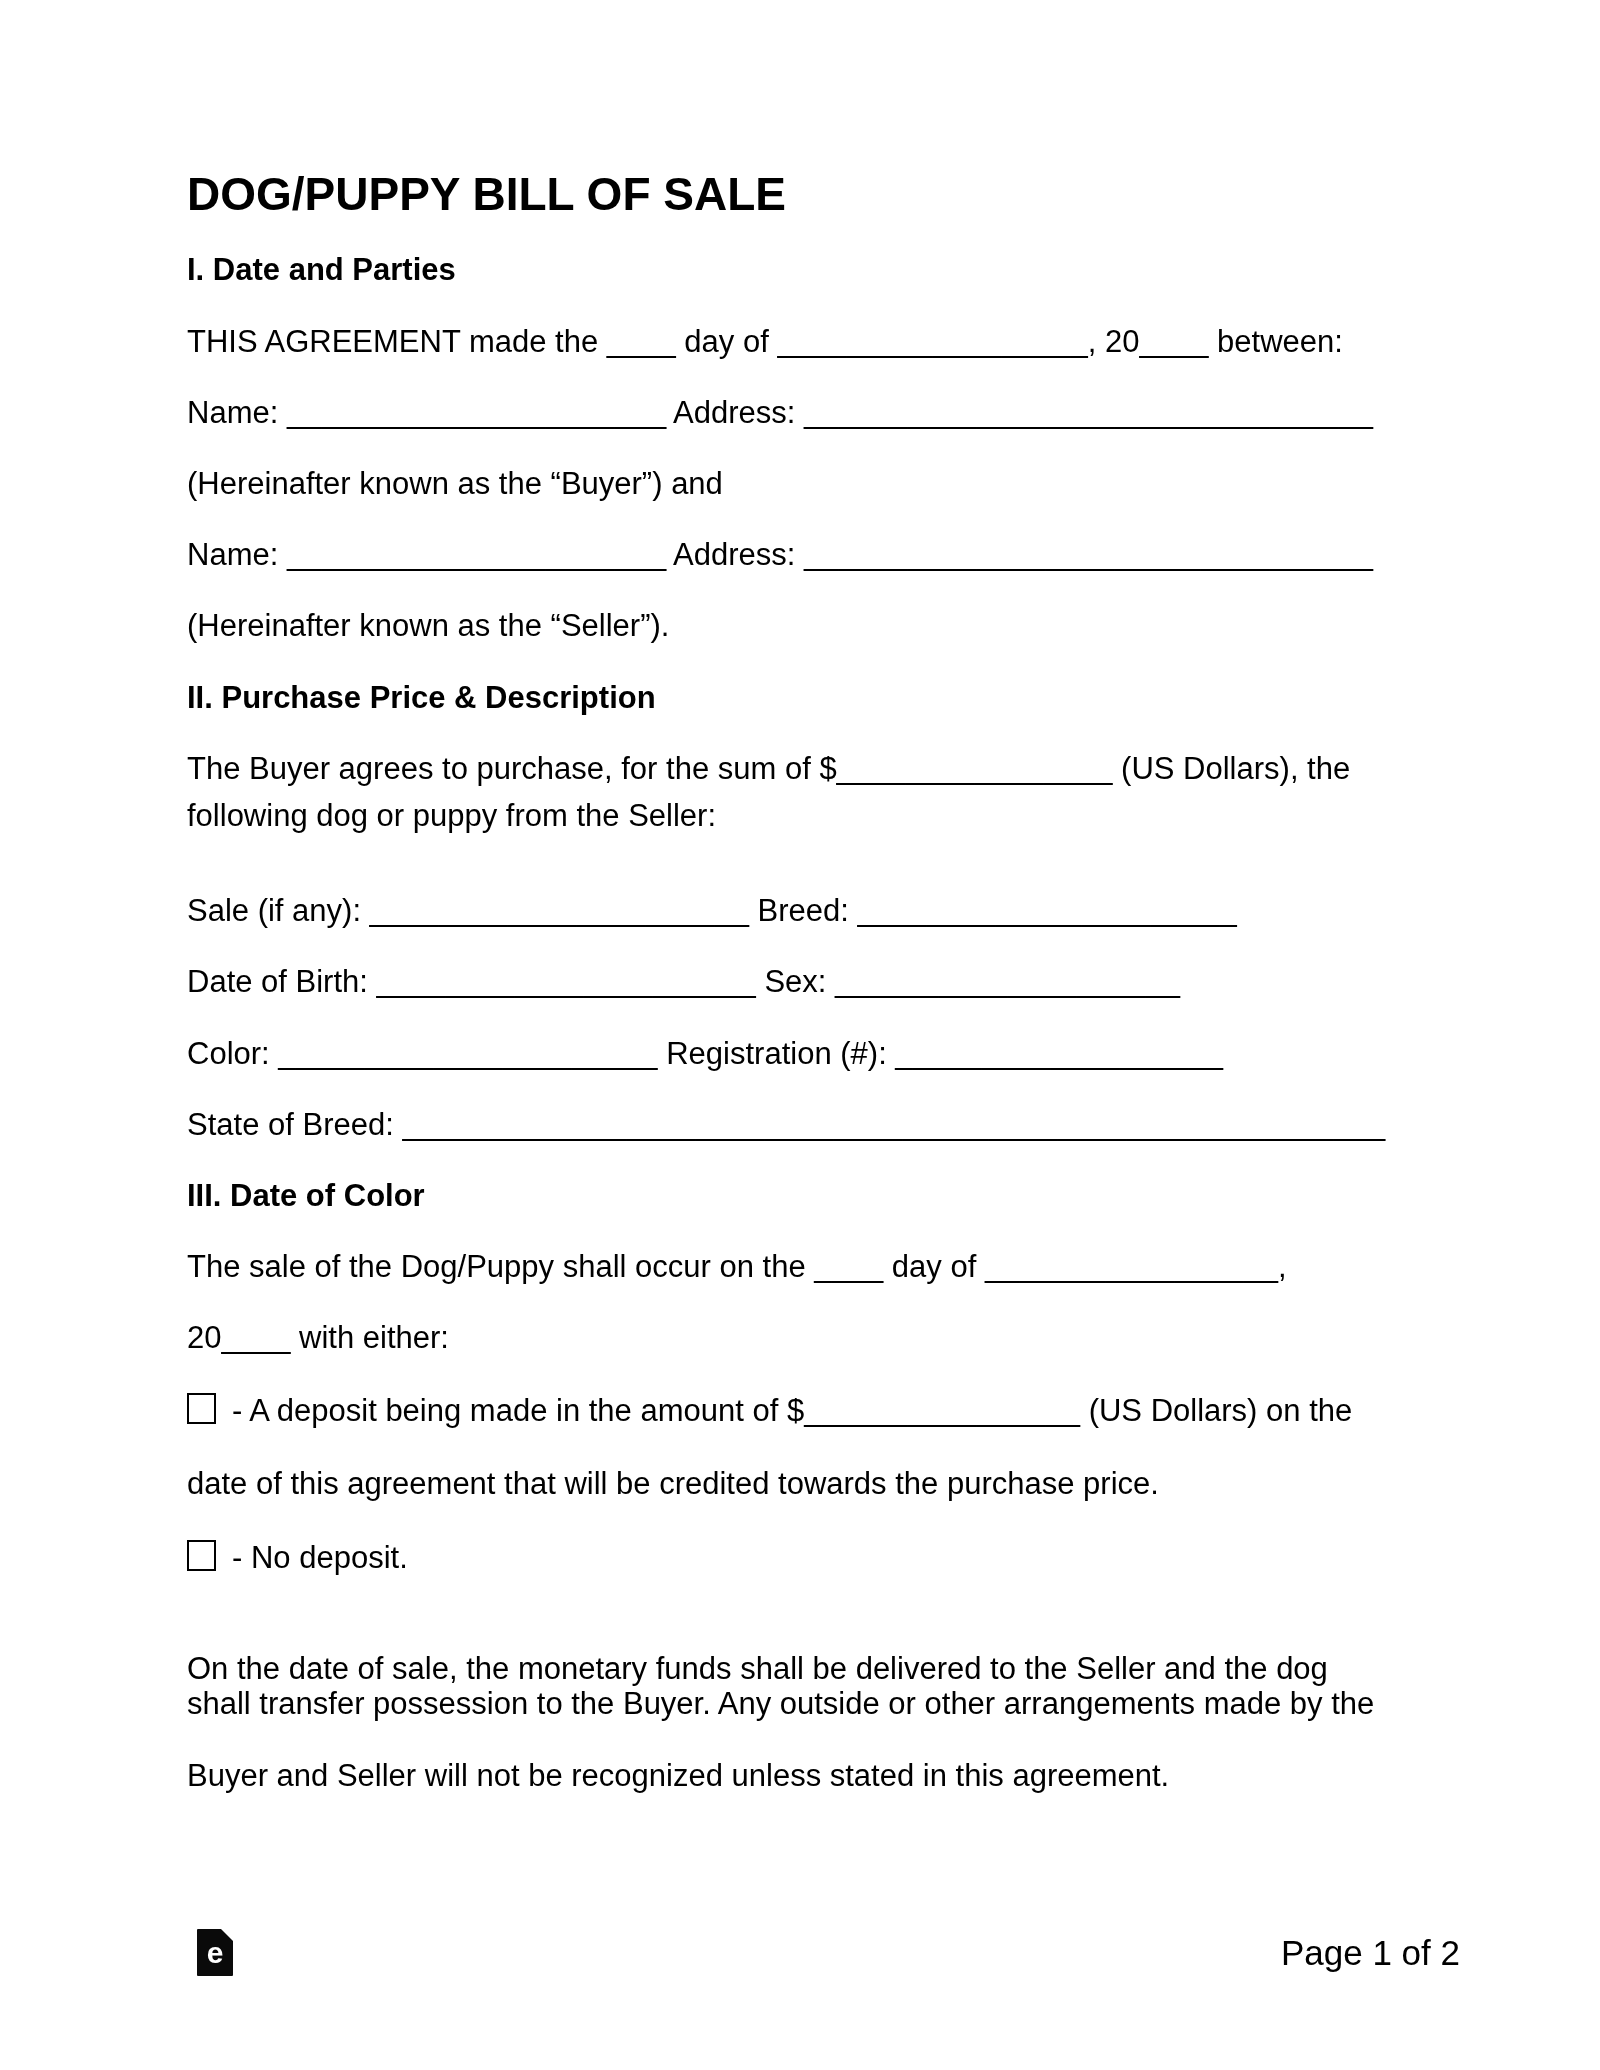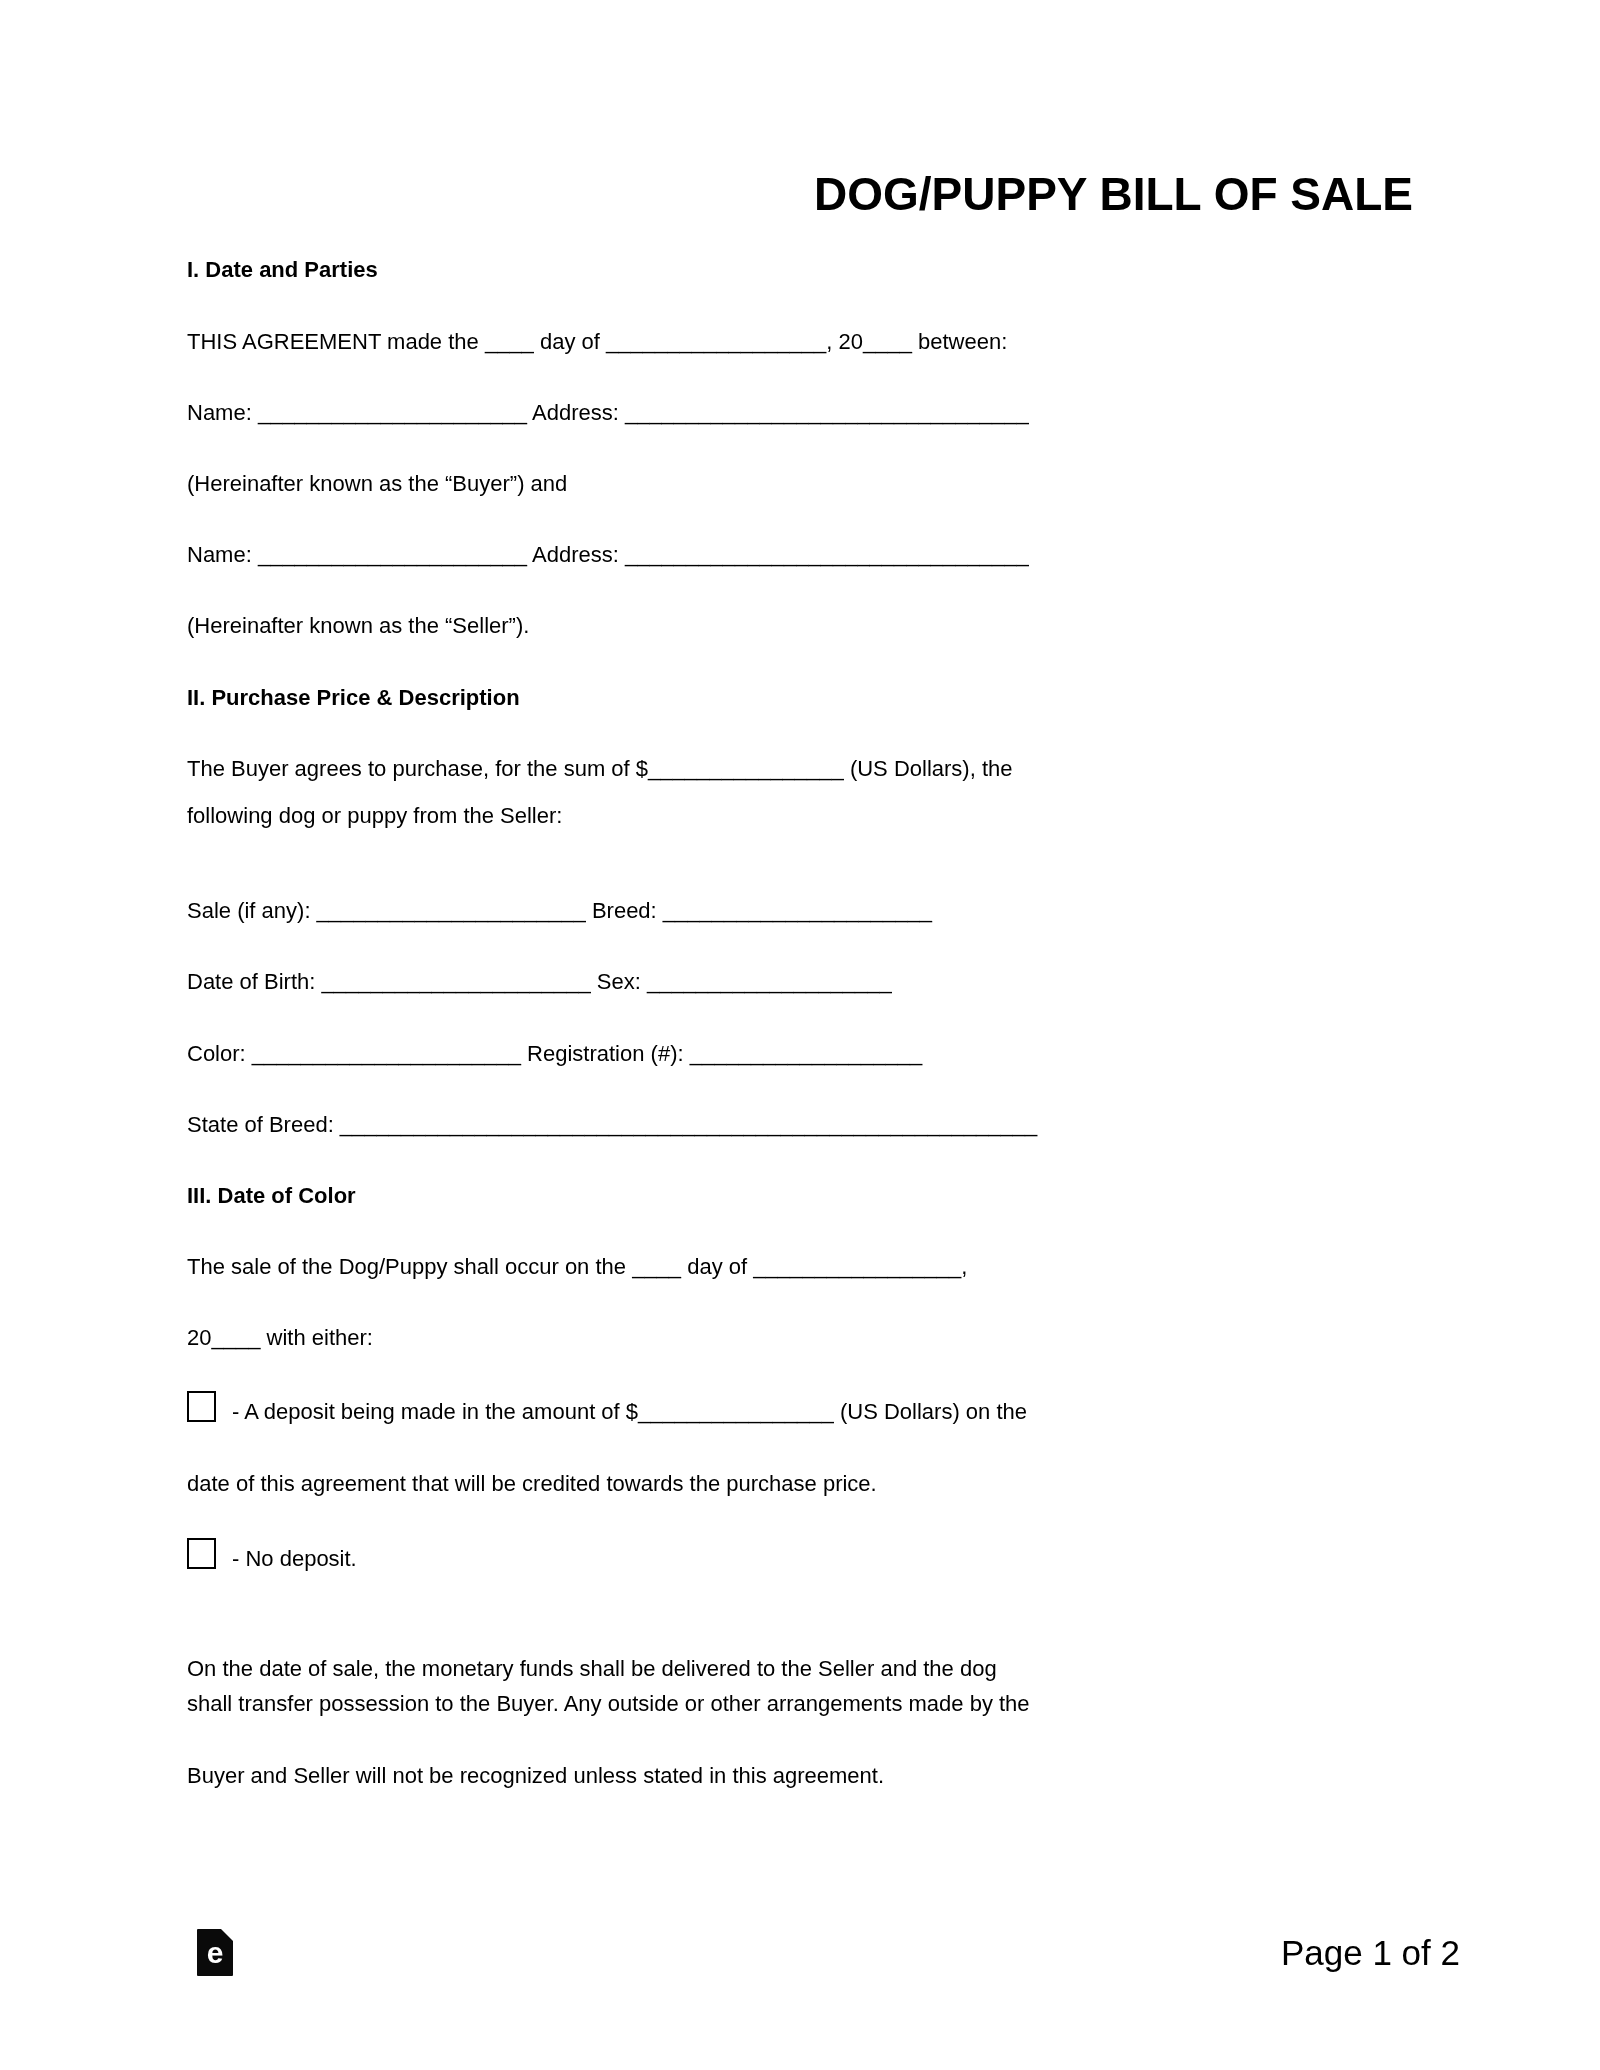--- a/index.html
+++ b/index.html
@@ -3,27 +3,27 @@
 <meta charset="utf-8">
 <style>
   html,body{margin:0;padding:0;}
   body{
     width:1600px;height:2070px;position:relative;background:#ffffff;
     font-family:"Liberation Sans","DejaVu Sans",sans-serif;color:#000000;
     overflow:hidden;
   }
   .title{
     position:absolute;left:187px;width:1226px;top:136px;
-    font-size:46px;font-weight:bold;text-align:right;letter-spacing:0;
+    font-size:46px;font-weight:bold;text-align:left;letter-spacing:0;
     white-space:nowrap;
   }
   #lines{position:absolute;left:0;top:0;width:1600px;height:2070px;}
   .line{
     position:absolute;left:187px;width:1300px;
-    font-size:22px;line-height:40px;white-space:nowrap;color:#000;
+    font-size:31px;line-height:40px;white-space:nowrap;color:#000;
   }
   .line.heading{font-weight:bold;}
   .checkbox{
     display:inline-block;width:25px;height:27px;border:2px solid #000;
     background:#fff;vertical-align:-3px;margin-right:16px;
   }
   .footer-logo{
     position:absolute;left:197px;top:1929px;width:36px;height:47px;
     background:#0a0a0a;border-radius:1px;
   }

